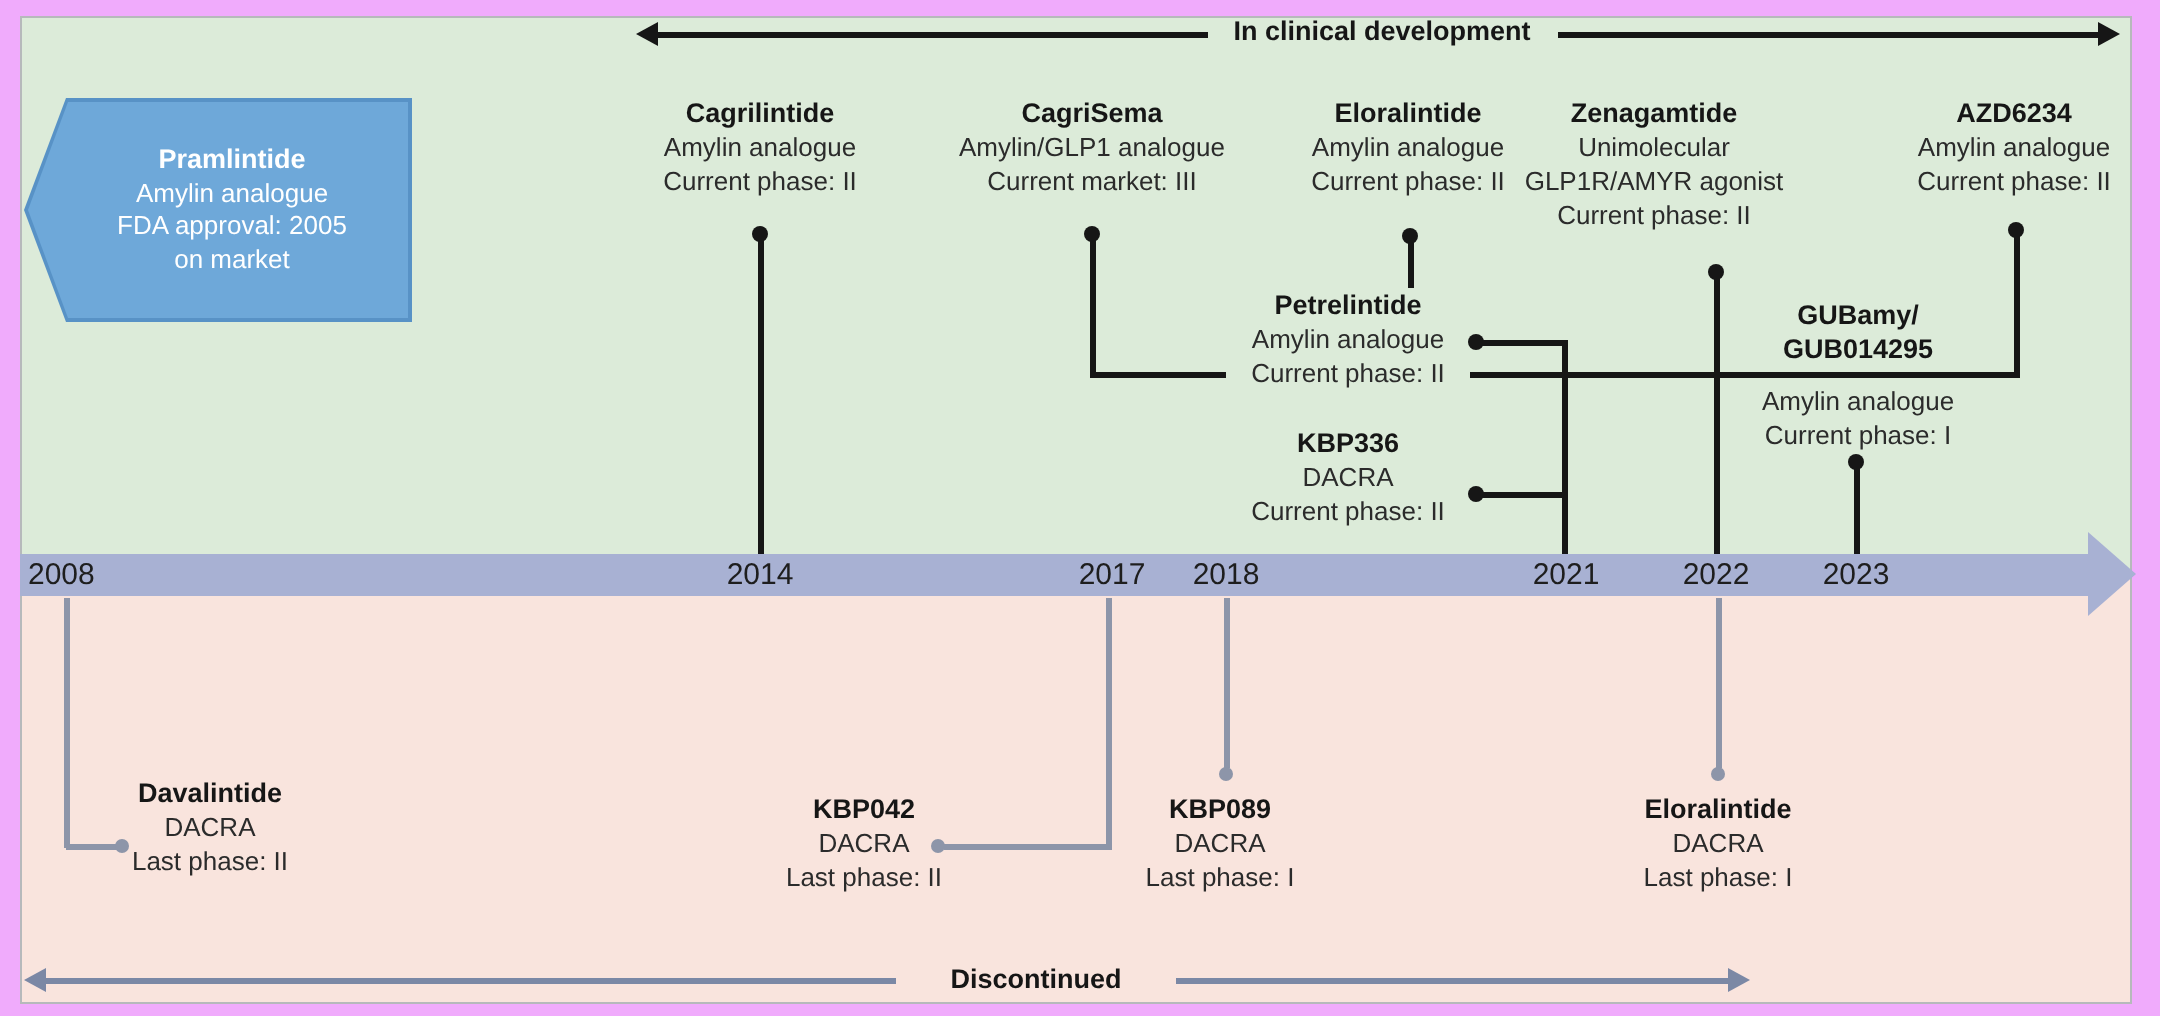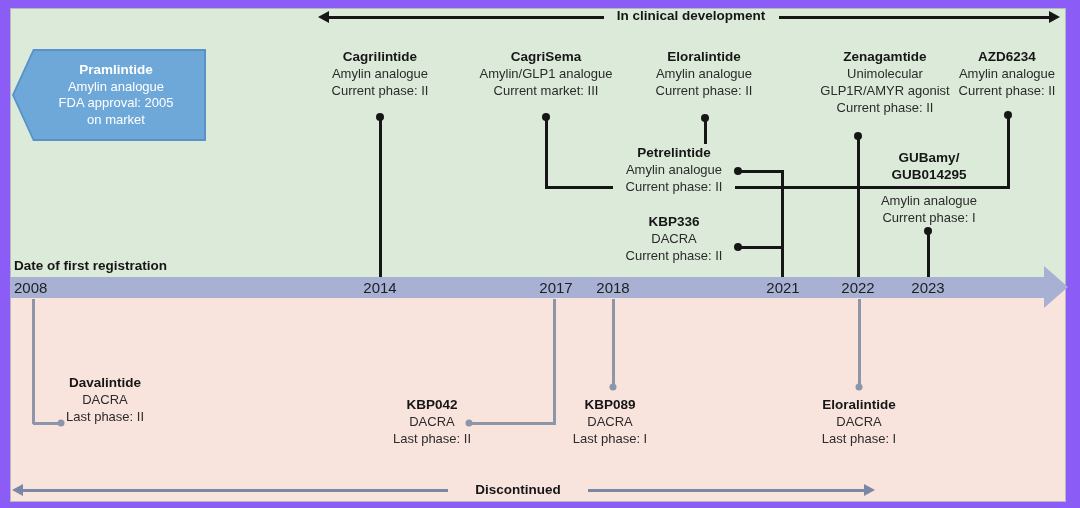--- a/index.html
+++ b/index.html
@@ -2,21 +2,21 @@
 <html style="--green-bg: #dcebd9; --pink-bg: #f9e4dd; --bar-color: #a8b1d3; --line-black: #161616; --line-gray: #8d95a9; --arrow-gray: #7b88a5; --badge-blue: #6ea8d9; --badge-edge: #5892c6;"><head>
 <meta charset="utf-8">
 <style>
   :root{
     --green-bg:#dcebd9; --pink-bg:#f9e4dd; --bar-color:#a8b1d3;
     --line-black:#161616; --line-gray:#8d95a9; --arrow-gray:#7b88a5;
     --badge-blue:#6ea8d9; --badge-edge:#5892c6; --panel-border:#b6b9bb;
     --text-dark:#161616; --text-sub:#2b2b2b;
   }
   html,body{margin:0;padding:0;background:#ffffff;}
-  .fig{position:relative;width:1080px;height:508px;background:#8b5cf6;
+  .fig{position:relative;width:1080px;height:508px;background:#f0abfc;
        font-family:"Liberation Sans",sans-serif;color:var(--text-dark);overflow:hidden;}
   .panel{position:absolute;box-sizing:border-box;}
   .panel.green{left:10px;top:8px;width:1056px;height:280px;background:var(--green-bg);
                border:1px solid var(--panel-border);border-bottom:none;}
   .panel.pink{left:10px;top:288px;width:1056px;height:214px;background:var(--pink-bg);
               border:1px solid var(--panel-border);border-top:none;}
   
   .vl{position:absolute;width:3px;background:var(--line-black);}
   .hl{position:absolute;height:3px;background:var(--line-black);}
   .vl.gray,.hl.gray{background:var(--line-gray);}
@@ -40,21 +40,21 @@
   
   .bar{position:absolute;left:10px;top:277px;width:1034px;height:21px;background:var(--bar-color);}
   .bar-head{position:absolute;left:1044px;top:266px;width:0;height:0;
             border-top:21.5px solid transparent;border-bottom:21.5px solid transparent;
             border-left:24px solid var(--bar-color);}
   .year{position:absolute;top:277px;height:32px;line-height:21px;font-size:15px;color:#1e1e1e;
         transform:translateX(-50%);white-space:nowrap;}
   .year.first{transform:none;}
   .axis-title{position:absolute;left:14px;top:258px;font-weight:700;font-size:13.5px;color:var(--text-dark);white-space:nowrap;}
   
-  .badge{position:absolute;left:12px;top:49px;width:194px;height:92px;background:var(--badge-edge);
+  .badge{position:absolute;left:12px;top:49px;width:194px;height:112px;background:var(--badge-edge);
          clip-path:polygon(21px 0,100% 0,100% 100%,21px 100%,0 50%);}
   .badge-inner{position:absolute;left:2px;top:2px;right:2px;bottom:2px;background:var(--badge-blue);
          clip-path:polygon(20px 0,100% 0,100% 100%,20px 100%,0 50%);
          display:flex;flex-direction:column;justify-content:center;align-items:center;
          padding-left:14px;box-sizing:border-box;}
   .badge-inner div{color:#ffffff;font-size:13px;line-height:16.5px;white-space:nowrap;}
   .badge-inner .bname{font-weight:700;font-size:13.5px;}
 </style>
 </head>
 <body>
@@ -87,21 +87,21 @@
   <div class="dlabel" style="left:546px;top:48px;">
     <div class="dname">CagriSema</div>
     <div class="dline">Amylin/GLP1 analogue</div>
     <div class="dline">Current market: III</div>
   </div>
   <div class="dlabel" style="left:704px;top:48px;">
     <div class="dname">Eloralintide</div>
     <div class="dline">Amylin analogue</div>
     <div class="dline">Current phase: II</div>
   </div>
-  <div class="dlabel" style="left:885px;top:48px;">
+  <div class="dlabel" style="left:827px;top:48px;">
     <div class="dname">Zenagamtide</div>
     <div class="dline">Unimolecular</div>
     <div class="dline">GLP1R/AMYR agonist</div>
     <div class="dline">Current phase: II</div>
   </div>
   <div class="dlabel" style="left:1007px;top:48px;">
     <div class="dname">AZD6234</div>
     <div class="dline">Amylin analogue</div>
     <div class="dline">Current phase: II</div>
   </div>
@@ -143,21 +143,20 @@
 
   <div class="dot" style="left:858px;top:136px;"></div>
   <div class="vl" style="left:856.5px;top:136px;height:143px;"></div>
 
   <div class="dot" style="left:928px;top:231px;"></div>
   <div class="vl" style="left:926.5px;top:231px;height:48px;"></div>
 
   <div class="dot" style="left:1008px;top:115px;"></div>
   <div class="vl" style="left:1006.5px;top:115px;height:73px;"></div>
 
-  <div class="axis-title">Date of first registration</div>
   <div class="bar"></div>
   <div class="bar-head"></div>
   <div class="year first" style="left:14px;">2008</div>
   <div class="year" style="left:380px;">2014</div>
   <div class="year" style="left:556px;">2017</div>
   <div class="year" style="left:613px;">2018</div>
   <div class="year" style="left:783px;">2021</div>
   <div class="year" style="left:858px;text-align:center;">2022</div>
   <div class="year" style="left:928px;">2023</div>
 
@@ -168,21 +167,21 @@
   <div class="dot gray" style="left:469px;top:423px;"></div>
   <div class="hl gray" style="left:472px;top:421.5px;width:84px;"></div>
   <div class="vl gray" style="left:553px;top:299px;height:125px;"></div>
 
   <div class="vl gray" style="left:611.5px;top:299px;height:85px;"></div>
   <div class="dot gray" style="left:613px;top:387px;"></div>
 
   <div class="vl gray" style="left:857.5px;top:299px;height:85px;"></div>
   <div class="dot gray" style="left:859px;top:387px;"></div>
 
-  <div class="dlabel" style="left:105px;top:374px;">
+  <div class="dlabel" style="left:105px;top:388px;">
     <div class="dname">Davalintide</div>
     <div class="dline">DACRA</div>
     <div class="dline">Last phase: II</div>
   </div>
   <div class="dlabel" style="left:432px;top:396px;">
     <div class="dname">KBP042</div>
     <div class="dline">DACRA</div>
     <div class="dline">Last phase: II</div>
   </div>
   <div class="dlabel" style="left:610px;top:396px;">

